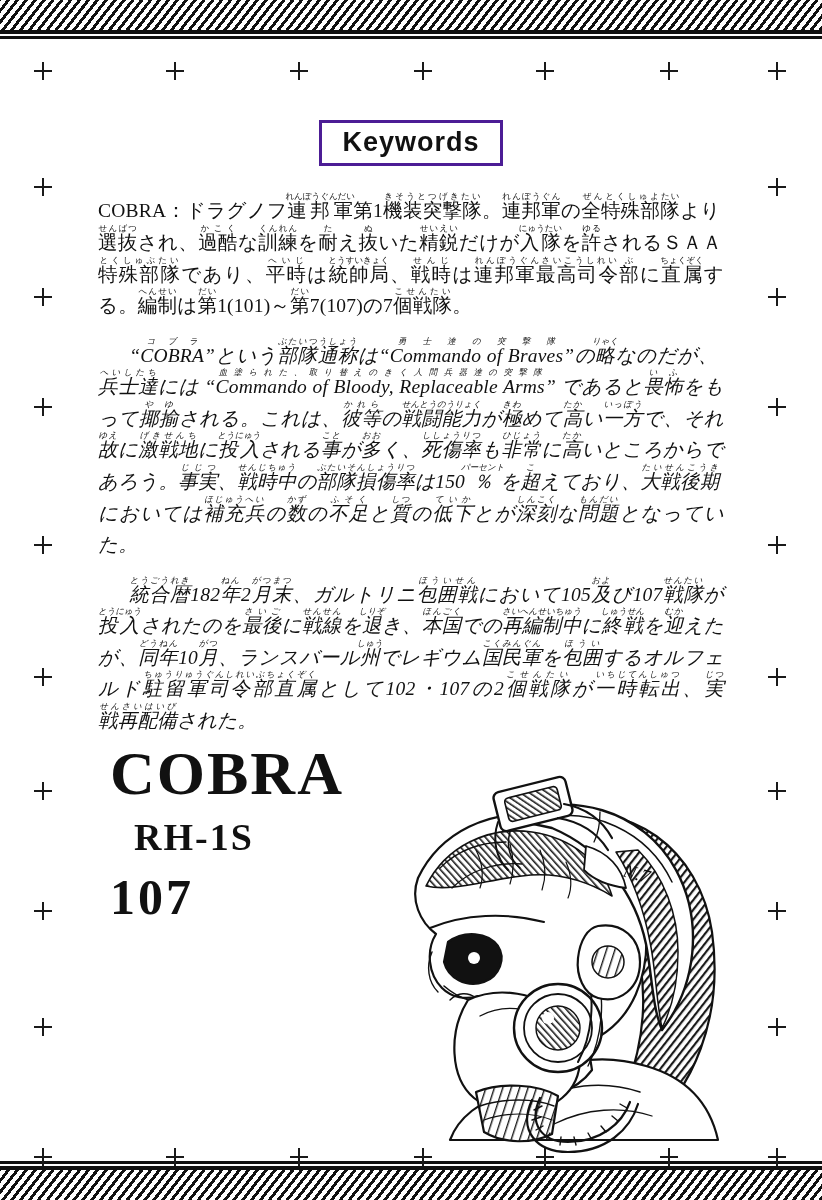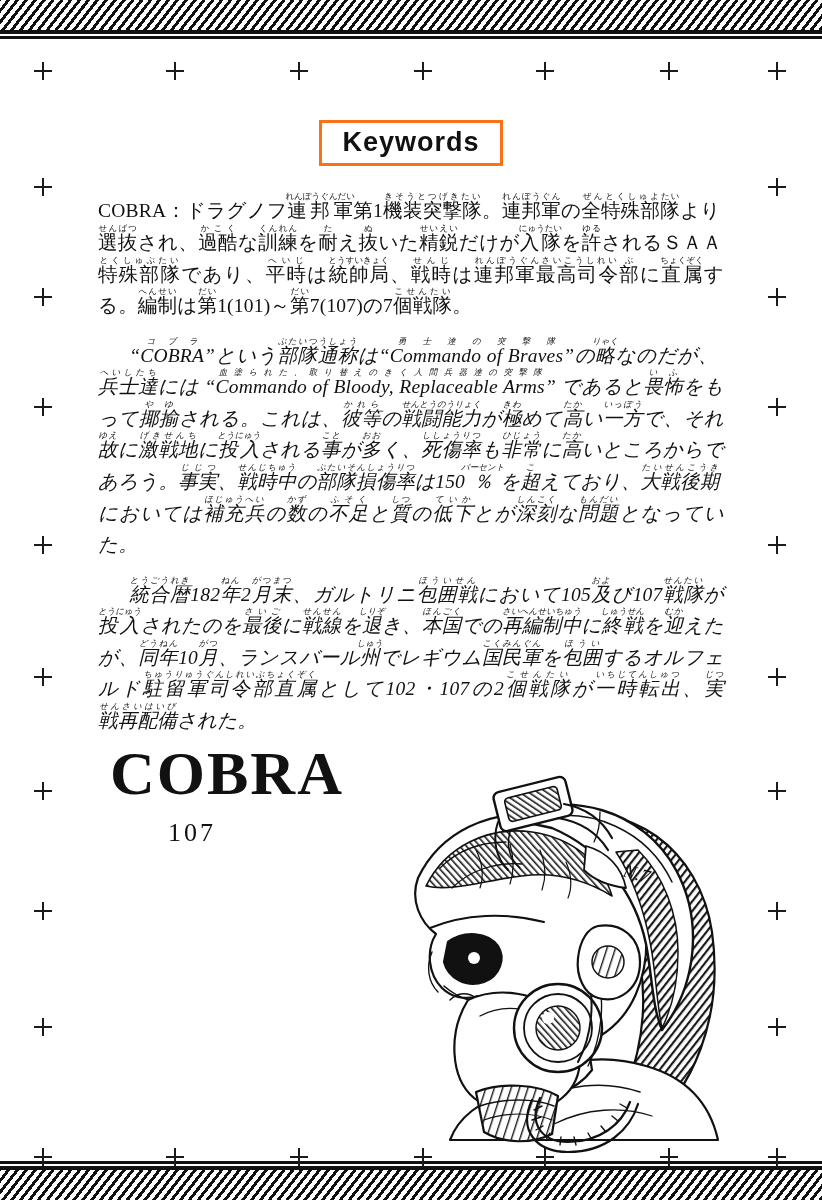--- a/index.html
+++ b/index.html
@@ -64,21 +64,21 @@
     width: 626px;
   }
 
   .kw-wrap {
     text-align: center;
     margin-top: 62px;
     margin-bottom: 26px;
   }
   .kw-box {
     display: inline-block;
-    border: 3px solid #f97316;
+    border: 3px solid #4c1d95;
     padding: 5px 20px 7px 20px;
     font-family: "Liberation Sans", sans-serif;
     font-weight: bold;
     font-size: 27px;
     letter-spacing: 1px;
     color: #111;
     line-height: 1.05;
   }
 
   .body-text {
@@ -122,26 +122,25 @@
     font-family: "Liberation Serif", serif;
     font-weight: bold;
     font-size: 38px;
     letter-spacing: 2px;
     line-height: 1;
     margin-top: 14px;
     margin-left: 24px;
   }
   .t-num {
     font-family: "Liberation Serif", serif;
-    font-weight: normal;
-    font-size: 26px;
+    font-weight: bold;
+    font-size: 50px;
     letter-spacing: 3px;
     line-height: 1;
     margin-top: 16px;
-    margin-left: 58px;
   }
 
   
   .illus {
     position: absolute;
     left: 300px;
     top: 700px;
     width: 460px;
     height: 460px;
   }
@@ -300,16 +299,17 @@
                  C284 294 276 276 278 258 C280 240 288 228 298 226 Z" fill="#ffffff" stroke="#111" stroke-width="2.2"></path>
         <circle cx="308" cy="262" r="16" fill="url(#hatchC)" stroke="#111" stroke-width="1.5"></circle>
       </g>
 
       <text x="322" y="176" transform="rotate(16 322 176)" font-family="Liberation Serif, serif" font-size="19" font-style="italic" fill="#111">N.7</text>
     </svg>
   </div>
 
   <div class="title-block">
     <div class="t-cobra">COBRA</div>
+    <div class="t-model">RH-1S</div>
     <div class="t-num">107</div>
   </div>
 
 </div>
 
 </body></html>

